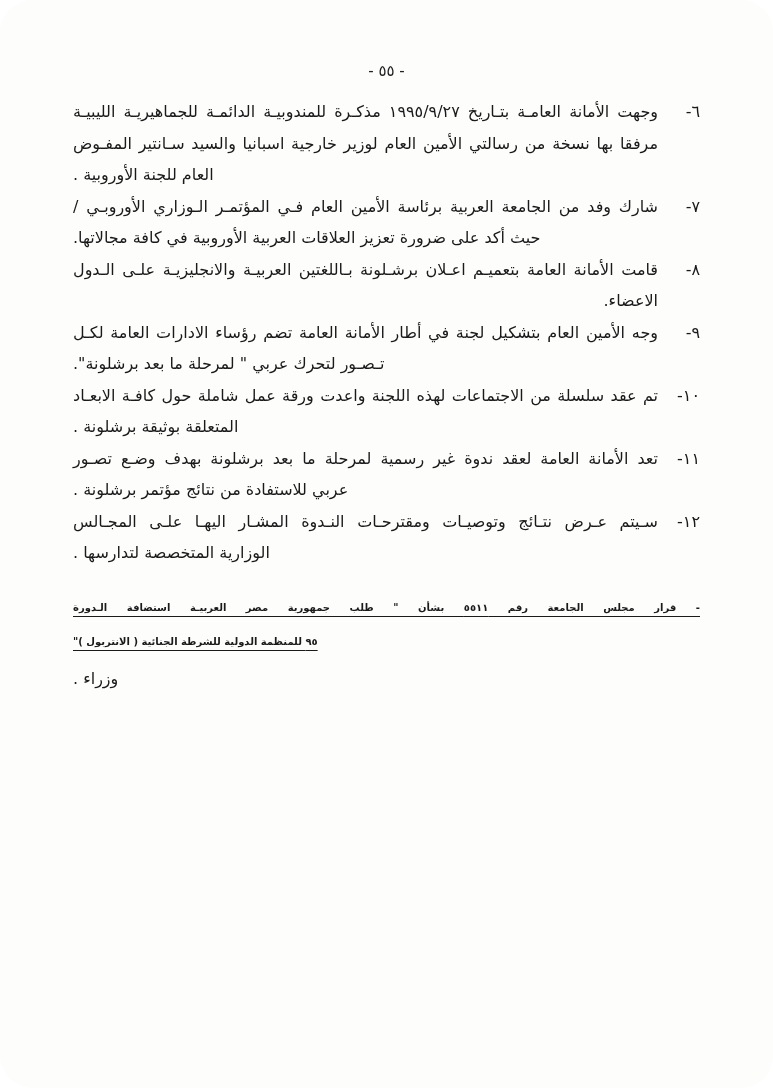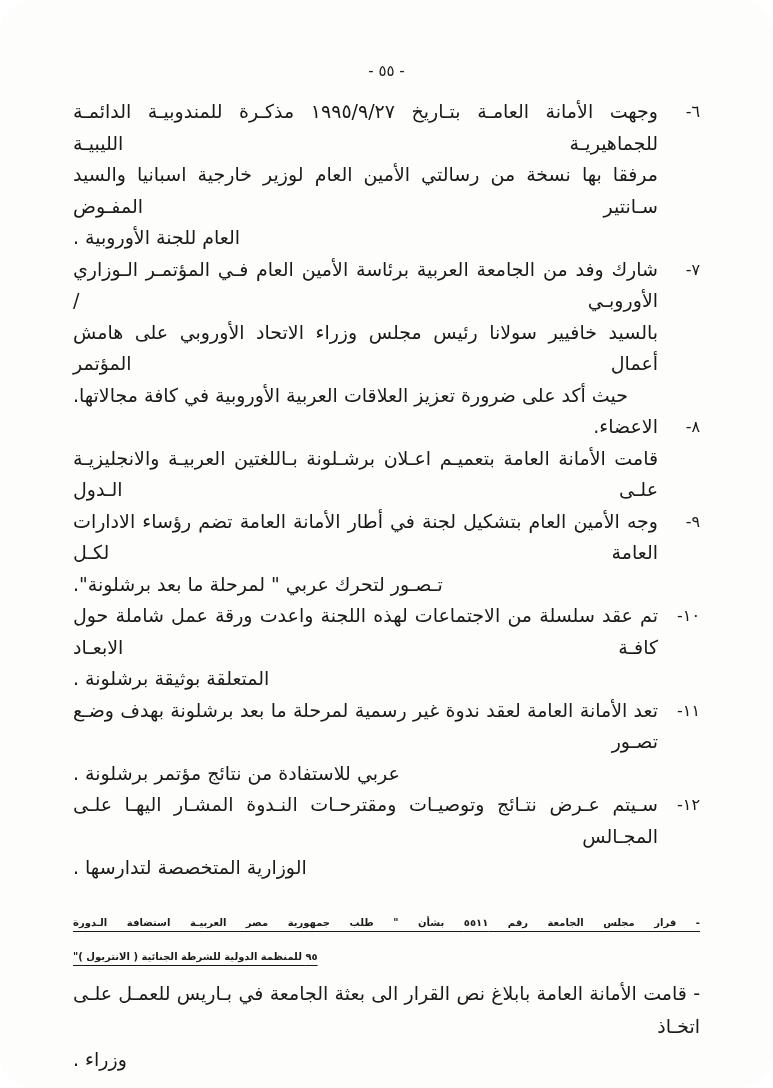--- a/index.html
+++ b/index.html
@@ -34,21 +34,21 @@
   .marker {
     flex: 0 0 42px;
     text-align: right;
     padding-left: 6px;
     font-size: 16px;
     line-height: 31.5px;
     white-space: nowrap;
   }
   .itext { flex: 1; min-width: 0; }
   .line {
-    font-size: 19px;
+    font-size: 16px;
     line-height: 31.5px;
   }
   .l-just  { text-align: justify; text-align-last: justify; }
   .l-center{ text-align: left; }
   .l-start { text-align: right; }
   .decision-title { margin-top: 22px; }
   .decision-title .line {
     line-height: 34px;
     font-weight: bold;
     font-size: 10px;
@@ -76,30 +76,29 @@
         <div class="line l-just">وجهت الأمانة العامـة بتـاريخ ١٩٩٥/٩/٢٧ مذكـرة للمندوبيـة الدائمـة للجماهيريـة الليبيـة</div>
         <div class="line l-just">مرفقا بها نسخة من رسالتي الأمين العام لوزير خارجية اسبانيا والسيد سـانتير المفـوض</div>
         <div class="line l-center">العام للجنة الأوروبية .</div>
       </div>
     </div>
 
     <div class="item">
       <div class="marker">٧-</div>
       <div class="itext">
         <div class="line l-just">شارك وفد من الجامعة العربية برئاسة الأمين العام فـي المؤتمـر الـوزاري الأوروبـي /</div>
-        <div class="line l-just">بالسيد خافيير سولانا رئيس مجلس وزراء الاتحاد الأوروبي على هامش أعمال المؤتمر</div>
         <div class="line l-center">حيث أكد على ضرورة تعزيز العلاقات العربية الأوروبية في كافة مجالاتها.</div>
       </div>
     </div>
 
     <div class="item">
       <div class="marker">٨-</div>
       <div class="itext">
+        <div class="line l-just">قامت الأمانة العامة بتعميـم اعـلان برشـلونة بـاللغتين العربيـة والانجليزيـة علـى الـدول</div>
         <div class="line l-start">الاعضاء.</div>
-        <div class="line l-just">قامت الأمانة العامة بتعميـم اعـلان برشـلونة بـاللغتين العربيـة والانجليزيـة علـى الـدول</div>
       </div>
     </div>
 
     <div class="item">
       <div class="marker">٩-</div>
       <div class="itext">
         <div class="line l-just">وجه الأمين العام بتشكيل لجنة في أطار الأمانة العامة تضم رؤساء الادارات العامة لكـل</div>
         <div class="line l-center">تـصـور لتحرك عربي " لمرحلة ما بعد برشلونة".</div>
       </div>
     </div>
@@ -127,18 +126,17 @@
         <div class="line l-center">الوزارية المتخصصة لتدارسها .</div>
       </div>
     </div>
 
     <div class="decision-title">
       <div class="line l-just"><span class="u">- قرار مجلس الجامعة رقم ٥٥١١ بشأن " طلب جمهورية مصر العربيـة استضافة الـدورة</span></div>
       <div class="line l-center"><span class="u">٩٥ للمنظمة الدولية للشرطة الجنائية ( الانتربول )"</span></div>
     </div>
 
     <div class="decision-body">
-      <div class="line l-just">- قامت الأمانة العامة بابلاغ نص القرار الى بعثة الجامعة في بـاريس للعمـل علـى اتخـاذ</div>
       <div class="line l-center">وزراء .</div>
     </div>
 
   </div>
 </div>
 
 </body></html>

